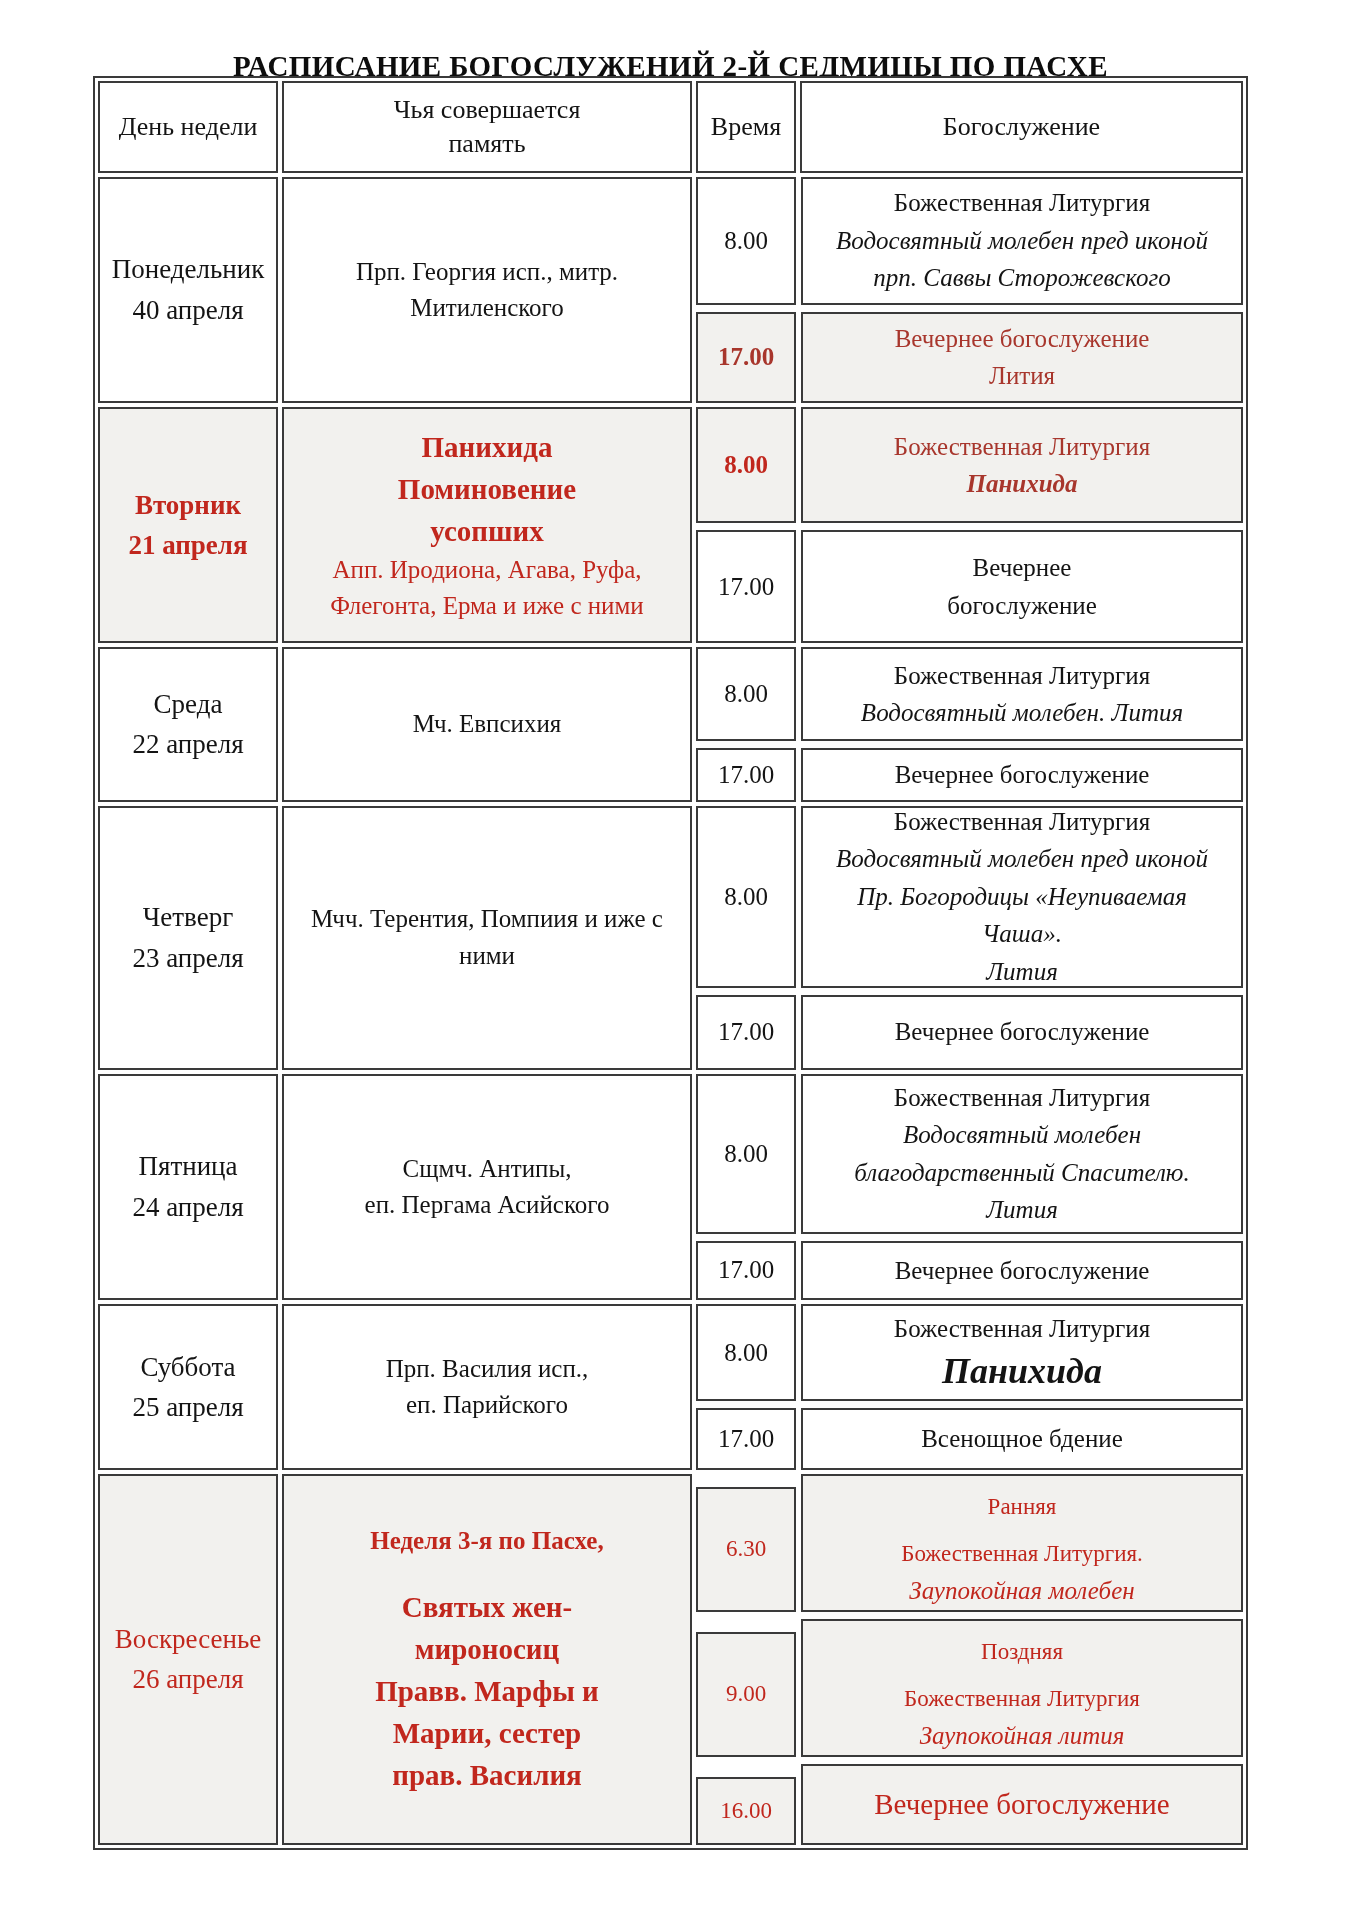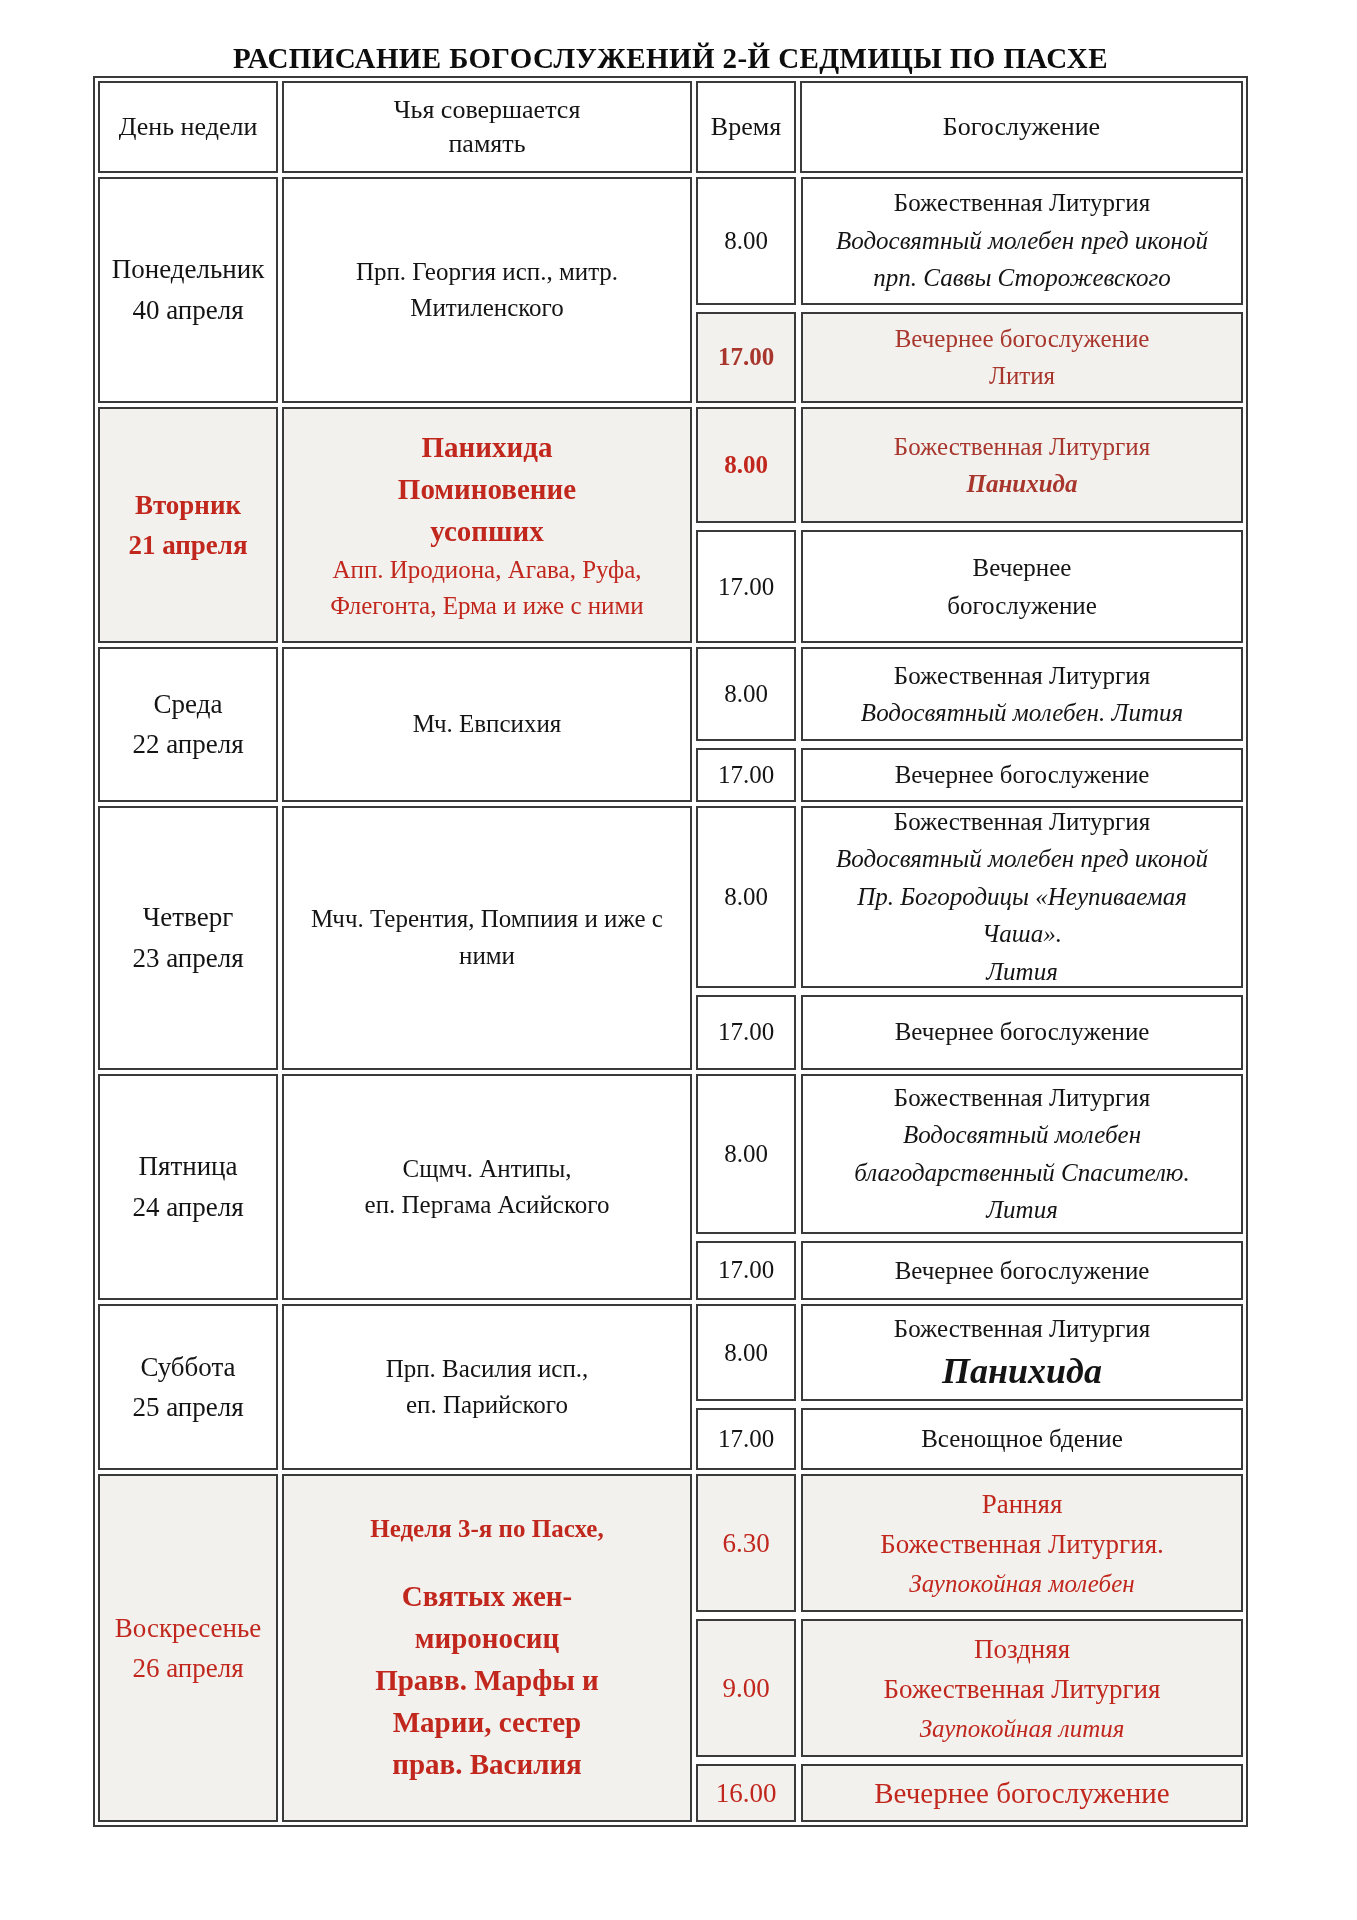--- a/index.html
+++ b/index.html
@@ -6,21 +6,21 @@
     --red:#c1271d;
     --dark-red:#a8362c;
     --cell-gray:#f2f1ee;
     --border:#3a3a3a;
     --ink:#141414;
   }
   html,body{margin:0;padding:0;background:#ffffff;}
   body{width:1357px;height:1920px;font-family:"Liberation Serif","DejaVu Serif",serif;color:var(--ink);}
   .page{position:relative;width:1357px;height:1920px;background:#fff;overflow:hidden;}
   .title{
-    position:absolute;top:42px;left:93px;width:1155px;
+    position:absolute;top:50px;left:93px;width:1155px;
     text-align:center;font-size:29px;font-weight:bold;letter-spacing:.4px;
     color:#0d0d0d;
   }
   .table{
     position:absolute;top:76px;left:93px;width:1155px;
     box-sizing:border-box;border:2px solid var(--border);
     background:#fff;padding:3px;
     display:flex;flex-direction:column;gap:4px;
   }
   .row{display:flex;gap:4px;}
@@ -36,21 +36,21 @@
   .slot{display:flex;gap:5px;flex:1;}
   .time-cell{width:100px;font-size:25px;padding:4px 2px;}
   .service-cell{flex:1;font-size:25px;line-height:1.5;padding:6px 18px;}
   .line{width:100%;}
   
   .b{font-weight:bold;}
   .it{font-style:italic;}
   .red{color:var(--red);}
   .dred{color:var(--dark-red);}
   .lg{font-size:29px;line-height:1.45;}
-  .md{font-size:27px;line-height:1.5;}
+  .md{font-size:23px;line-height:1.5;margin-top:13px;}
   .xl{font-size:36px;line-height:1.35;}
   .sp{height:27px;}
   
   .header .cell{min-height:76px;font-size:26px;line-height:1.3;}
   .header .memory-cell .wrap{max-width:250px;}
   
   .row-0 .slot-0{min-height:128px;} .row-0 .slot-1{min-height:74px;}
   .row-1 .slot-0{min-height:116px;} .row-1 .slot-1{min-height:113px;}
   .row-2 .slot-0{min-height:94px;}  .row-2 .slot-1{min-height:34px;}
   .row-3 .slot-0{min-height:182px;} .row-3 .slot-1{min-height:32px;}

